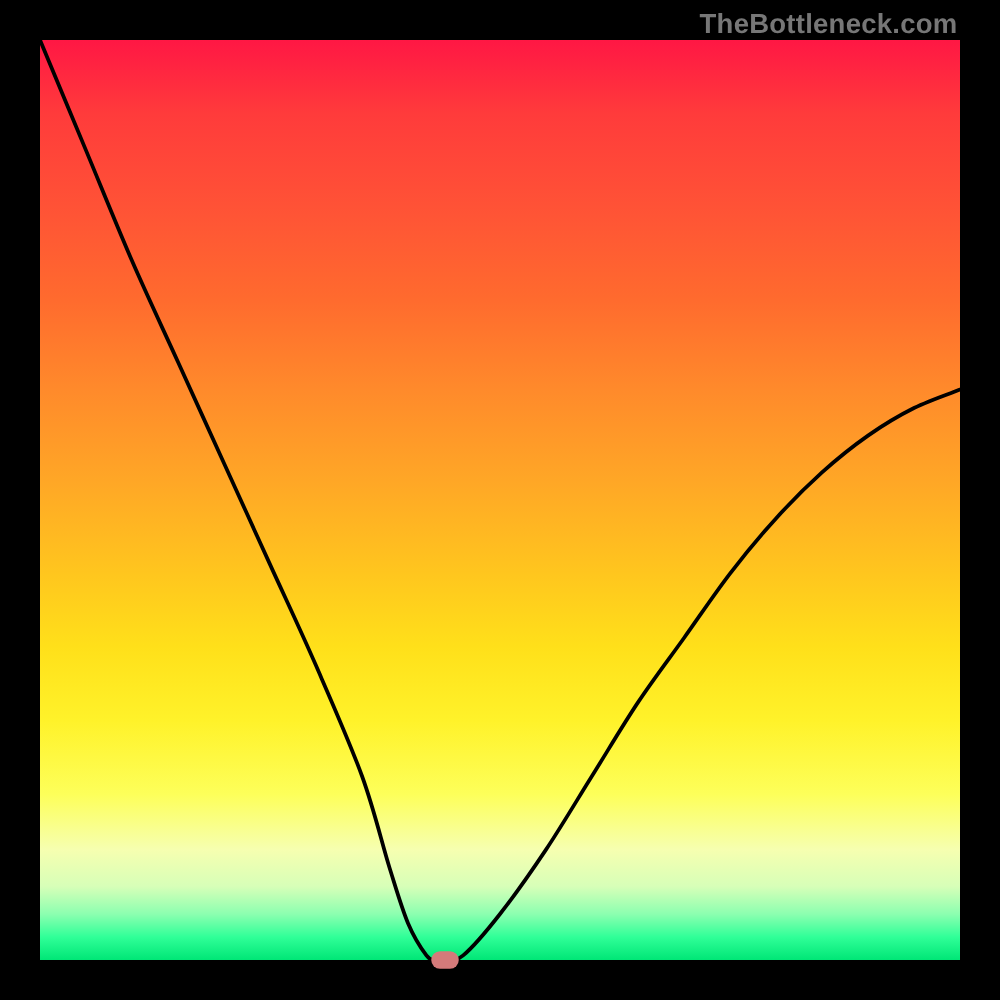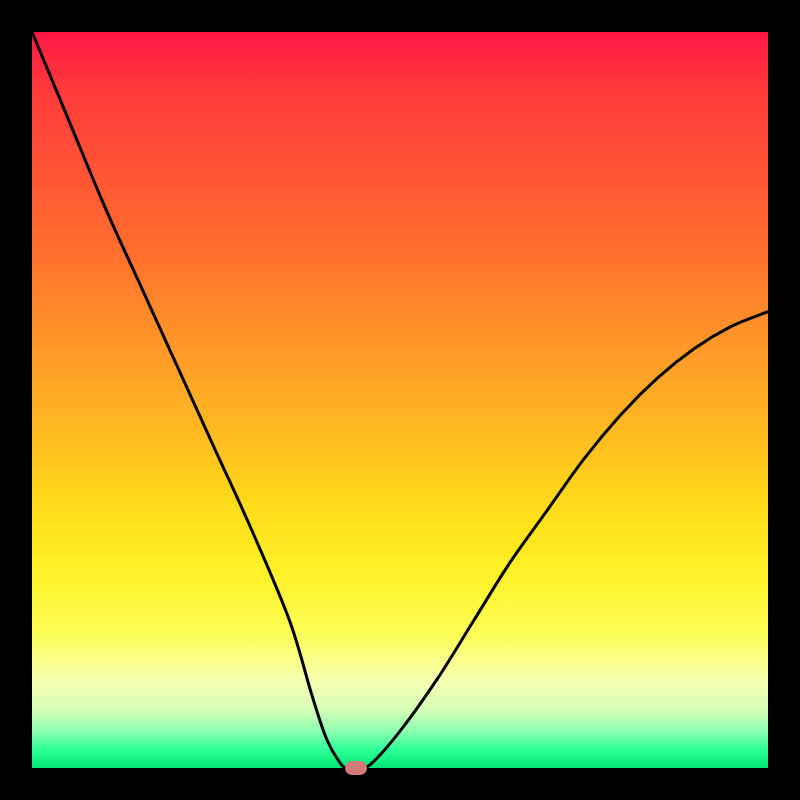--- a/index.html
+++ b/index.html
@@ -67,20 +67,21 @@
     border-radius: 8px;
     background: #d47a7a;
     transform: translate(-50%, -50%);
   }
 </style>
 </head>
 <body>
 
 <div class="frame">
 
+  <div class="watermark">TheBottleneck.com</div>
 
   <div class="plot-area"></div>
 
   <svg class="curve" viewBox="0 0 736 736" preserveAspectRatio="none">
     <path id="curve-path" fill="none" stroke-width="3" stroke-linecap="round" stroke-linejoin="round" d="M 0,0 C 6.133333333333334,14.720000000000008 24.53333333333334,58.88000000000005 36.800000000000004,88.32000000000005 C 49.06666666666667,117.76000000000005 61.33333333333334,148.42666666666668 73.60000000000001,176.64 C 85.86666666666667,204.8533333333333 98.13333333333333,230.61333333333332 110.39999999999999,257.59999999999997 C 122.66666666666666,284.58666666666664 134.93333333333334,311.57333333333327 147.20000000000002,338.55999999999995 C 159.4666666666667,365.5466666666666 171.73333333333335,392.5333333333333 184,419.52 C 196.26666666666665,446.50666666666666 208.53333333333333,472.2666666666667 220.79999999999998,500.48 C 233.06666666666663,528.6933333333334 247.78666666666663,561.8133333333333 257.59999999999997,588.8 C 267.4133333333333,615.7866666666666 273.5466666666667,642.7733333333333 279.68,662.4 C 285.81333333333333,682.0266666666666 289.49333333333334,694.9066666666666 294.40000000000003,706.56 C 299.30666666666673,718.2133333333333 305.44,727.4133333333334 309.12,732.32 C 312.8,737.2266666666667 314.0266666666667,735.3866666666667 316.48,736 C 318.93333333333334,736.6133333333333 320.15999999999997,736.6133333333333 323.84,736 C 327.52,735.3866666666667 331.2,738.4533333333334 338.56,732.32 C 345.92,726.1866666666667 356.96,713.3066666666667 368,699.2 C 379.04,685.0933333333334 392.53333333333336,666.08 404.8,647.6800000000001 C 417.06666666666666,629.2800000000001 429.3333333333333,608.4266666666666 441.59999999999997,588.8 C 453.8666666666666,569.1733333333333 466.1333333333334,548.3199999999999 478.40000000000003,529.92 C 490.6666666666667,511.52 502.9333333333333,495.5733333333334 515.1999999999999,478.40000000000003 C 527.4666666666666,461.2266666666667 539.7333333333333,442.82666666666665 552,426.88 C 564.2666666666667,410.93333333333334 576.5333333333334,396.21333333333337 588.8000000000001,382.72 C 601.0666666666667,369.2266666666667 613.3333333333334,356.96 625.6,345.91999999999996 C 637.8666666666667,334.87999999999994 650.1333333333333,325.06666666666666 662.4,316.48 C 674.6666666666666,307.8933333333334 686.9333333333333,300.53333333333336 699.1999999999999,294.40000000000003 C 711.4666666666666,288.2666666666667 729.8666666666667,282.1333333333333 736,279.68" stroke="#000000"></path>
   </svg>
 
   <div id="marker" class="marker" style="left: 355.84px; top: 768px; background: rgb(212, 122, 122);"></div>
 
 </div>

